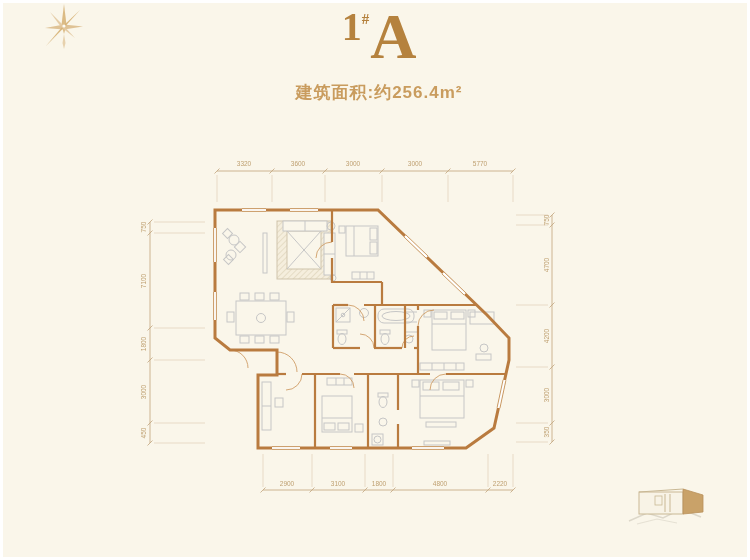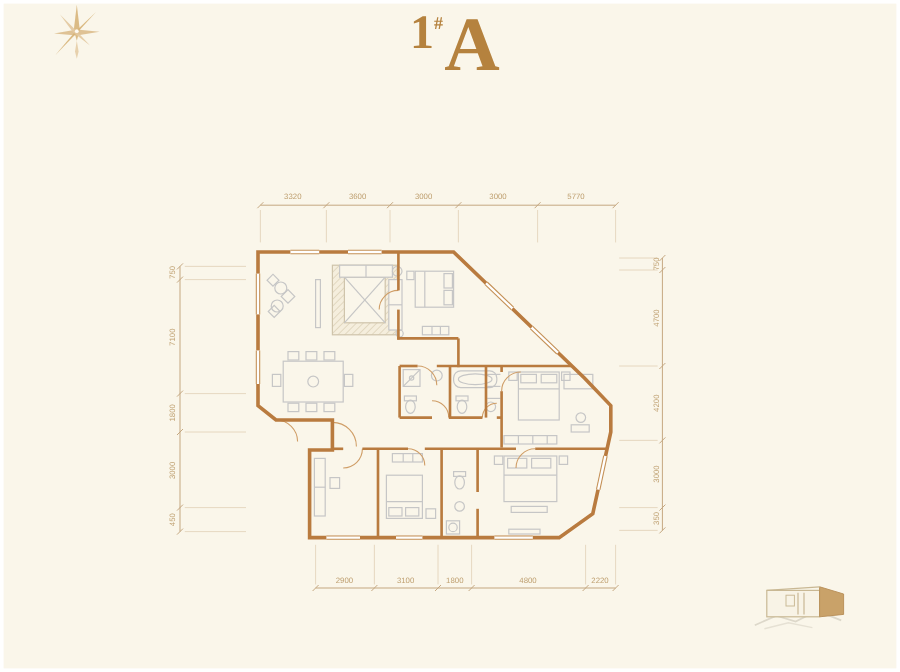--- a/index.html
+++ b/index.html
@@ -32,20 +32,21 @@
       <polygon points="12,25 31,21.5 50,23.5 31,26.5" fill="#dcbd8c" opacity="0.9"></polygon>
       <polygon points="47,7 33,22.5 13,43 29,24" fill="#d6b174" opacity="0.9"></polygon>
       <polygon points="17,9 30,22 42,35 28,24" fill="#e2c89e" opacity="0.9"></polygon>
       <polygon points="31,31 32.5,40 31,46 29.5,40" fill="#e2c89e" opacity="0.8"></polygon>
       <circle cx="31" cy="23" r="1.6" fill="#fdfaf2"></circle>
     </svg>
   </div>
 
   <div class="header">
     <div class="title-line"><span class="t-num">1</span><span class="t-hash">#</span><span class="t-letter">A</span></div>
+    <div class="area-label">建筑面积:约256.4m²</div>
   </div>
 
   <svg class="plan" width="744" height="554" viewBox="3 3 744 554">
     <defs>
       <pattern id="hatch" width="4" height="4" patternUnits="userSpaceOnUse" patternTransform="rotate(45)">
         <rect width="4" height="4" fill="#f5eedd"></rect>
         <line x1="0" y1="0" x2="0" y2="4" stroke="#d9cdb2" stroke-width="1.1"></line>
       </pattern>
     </defs>
 

